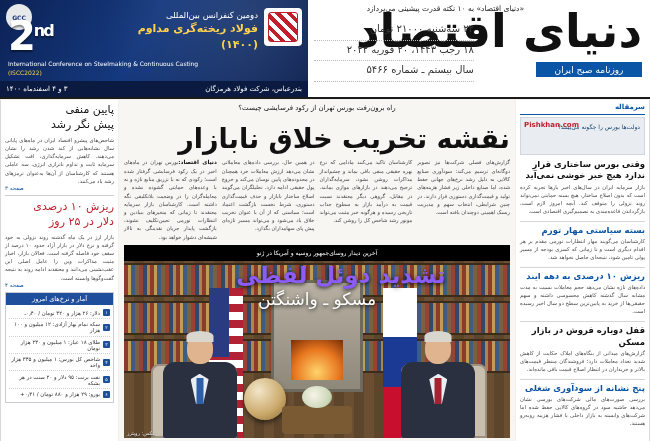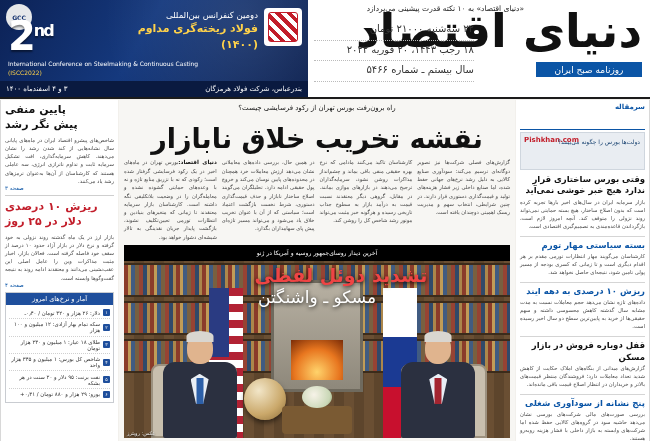--- a/index.html
+++ b/index.html
@@ -113,21 +113,21 @@
   .sidebar {
     position: absolute; right: 0; top: 100px;
     width: 134px; bottom: 0;
     background: #ffffff;
     border-right: 1px solid #d8d8d8;
     padding: 3px 4px;
     direction: rtl;
   }
   .sb-head {
     font-size: 7px; color: #0b55a6; font-weight: bold;
-    border-bottom: 1px solid #0b55a6; padding-bottom: 18px; margin-bottom: 2px;
+    border-bottom: 1px solid #0b55a6; padding-bottom: 3px; margin-bottom: 2px;
   }
   .sb-item { margin-bottom: 5px; }
   .sb-title {
     font-size: 8.5px; font-weight: bold; color: #111; line-height: 1.35;
     margin-bottom: 2px;
   }
   .sb-title.blue { color: #0b55a6; }
   .sb-body {
     font-size: 5.3px; color: #4a4a4a; line-height: 1.5; text-align: justify;
   }
@@ -148,22 +148,22 @@
   
   .leftbar {
     position: absolute; left: 0; top: 100px;
     width: 118px; bottom: 0;
     background: #ffffff;
     border-left: 1px solid #d8d8d8;
     padding: 3px 4px;
     direction: rtl;
   }
   .lb-title {
-    font-size: 11px; font-weight: bold; color: #111;
-    line-height: 1.35; text-align: left; margin-bottom: 3px;
+    font-size: 11px; font-weight: normal; color: #111;
+    line-height: 1.35; text-align: right; margin-bottom: 3px;
   }
   .lb-title.red { color: #c21d2a; }
   .lb-body {
     font-size: 5.3px; color: #4a4a4a; line-height: 1.55; text-align: justify;
   }
   .lb-rule { height: 1px; background: #cfcfcf; margin: 4px 0; }
   .lb-more { font-size: 5.5px; color: #0b55a6; text-align: left; }
   .lb-box {
     border: 1px solid #c9ccd1; margin-top: 4px;
   }
@@ -189,21 +189,21 @@
     position: absolute; left: 119px; right: 135px; top: 100px; bottom: 0;
     background: #f7f6f3;
     direction: rtl;
     padding: 4px 5px;
   }
   .kicker {
     font-size: 7px; color: #111; text-align: center; margin-bottom: 11px;
   }
   .headline {
     font-size: 27px; font-weight: bold; color: #111;
-    text-align: center; letter-spacing: -1px; line-height: 1.15;
+    text-align: right; letter-spacing: -1px; line-height: 1.15;
     margin-bottom: 4px;
   }
   .cols {
     display: flex; gap: 5px; margin-bottom: 4px;
   }
   .col {
     flex: 1; font-size: 5.2px; color: #464646; line-height: 1.58;
     text-align: justify;
   }
   .col b.lead { font-size: 5.6px; color: #111; }
@@ -215,21 +215,21 @@
     position: absolute; right: 0; top: 0;
     width: 100%; height: 16px; background: #000000; color: #fff;
     font-size: 6px; display: flex; align-items: center; justify-content: center;
   }
   .photo-overlay {
     position: absolute; left: 0; right: 0; top: 16px; height: 50px;
     display: flex; align-items: center; justify-content: center;
     flex-direction: column;
   }
   .photo-overlay .ov1 {
-    color: #ef4444; font-size: 19px; font-weight: bold;
+    color: #8b5cf6; font-size: 23px; font-weight: bold;
     text-shadow: 0 1px 4px rgba(0,0,0,.9); line-height: 1.2; padding-left: 48px;
   }
   .photo-overlay .ov2 {
     color: #ffffff; font-size: 17px; font-weight: normal;
     text-shadow: 0 1px 4px rgba(0,0,0,.9); line-height: 1.2;
   }
   
   .scene { position: absolute; inset: 0; }
   .scene .wall {
     position: absolute; inset: 0;

